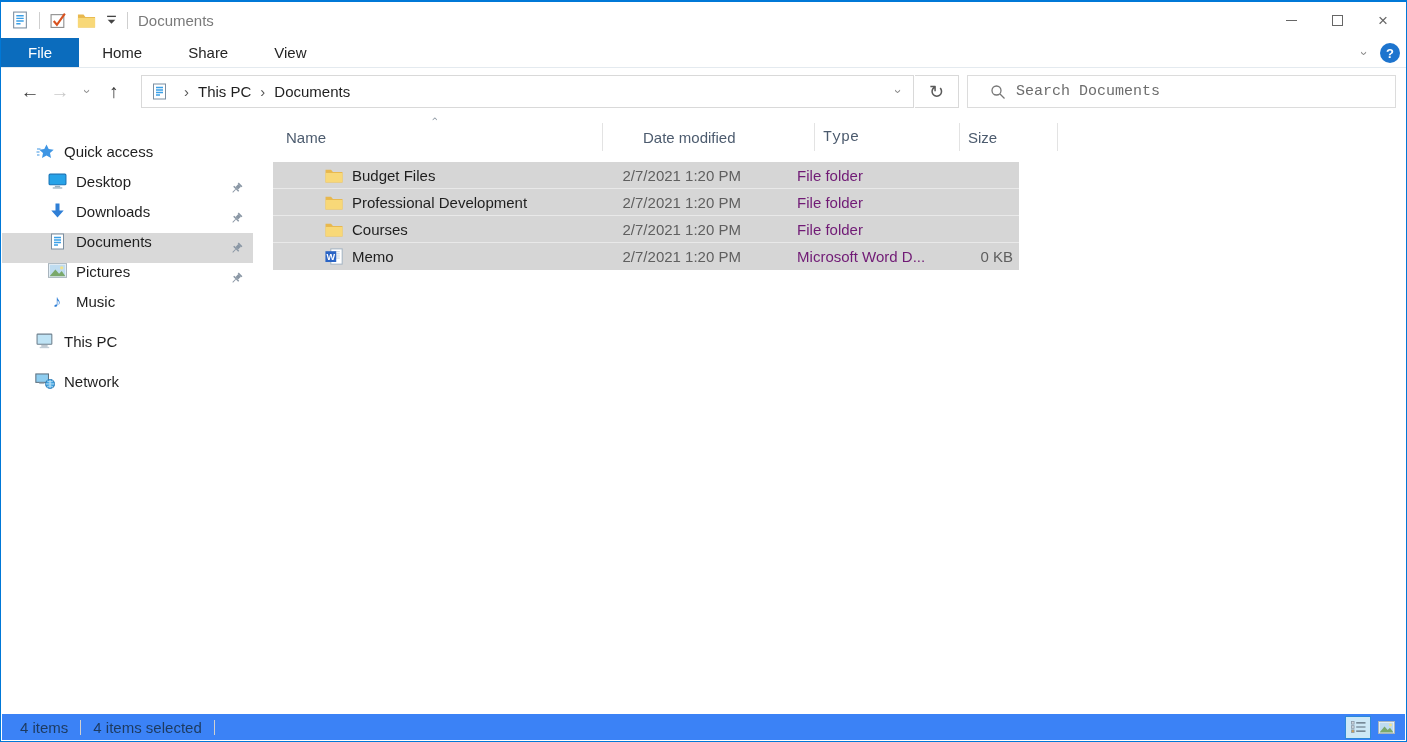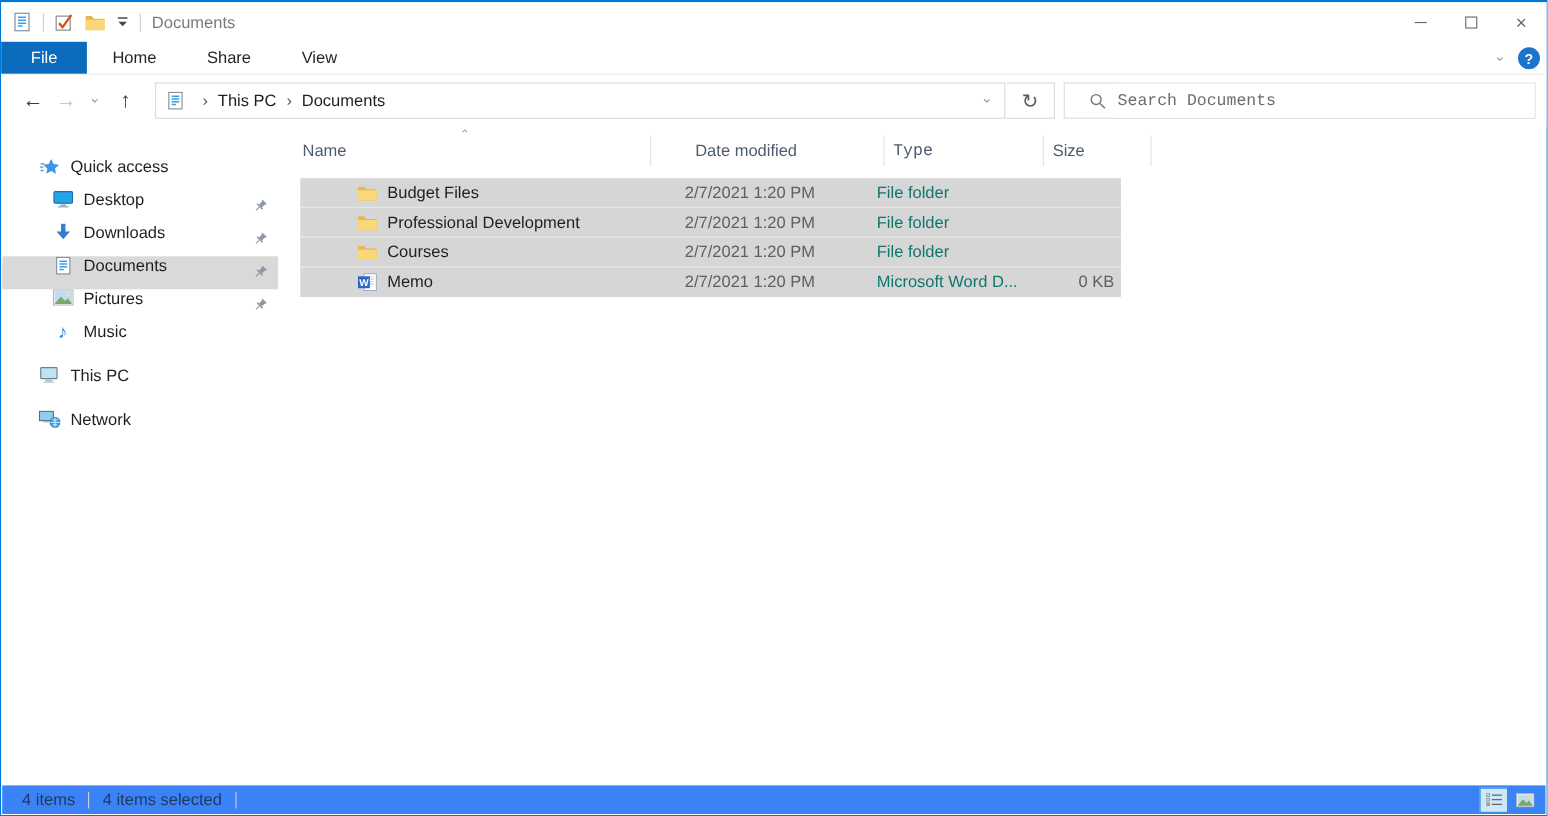--- a/index.html
+++ b/index.html
@@ -60,34 +60,34 @@
   .side-item.child { padding-left:44px; }
   .side-item.gap { margin-top:10px; }
   .side-item.selected { background:#d9d9d9; }
   .side-icon { width:22px; display:flex; justify-content:center; margin-right:8px; flex:none; }
   .side-label { white-space:nowrap; }
   .pin { position:absolute; right:10px; top:8px; }
   .note { font-size:17px; color:#2f7fd6; line-height:1; }
 
   
   .content { position:relative; flex:1; }
-  .col-headers { position:absolute; top:5px; left:16px; display:flex; height:30px; align-items:center; color:#4c5b6e; }
+  .col-headers { position:absolute; top:5px; left:27px; display:flex; height:30px; align-items:center; color:#4c5b6e; }
   .colh { height:28px; display:flex; align-items:center; padding-left:8px; border-right:1px solid #e3e3e3; }
   .colh.name { width:323px; padding-left:6px; position:relative; }
   .colh.date { width:180px;margin-left:32px; }
   .colh.type { width:145px;font-family:Liberation Mono, monospace; }
   .colh.size { width:98px; }
   .sort-chev { position:absolute; left:152px; top:-10px; color:#8a95a0; font-size:11px; display:inline-block; transform:rotate(-90deg); }
   .rows { position:absolute; top:45px; left:20px; width:746px; }
   .row { height:27px; display:flex; align-items:center; background:#d6d6d6; border-bottom:1px solid #e9e9e9; }
   .row:last-child { border-bottom:none; }
   .cell-name { width:323px; display:flex; align-items:center; padding-left:24px;margin-left:28px; }
   .cell-name .ficon { margin-right:9px; display:flex; }
   .cell-date { width:180px; padding-left:8px; color:#5f5f5f; }
-  .cell-type { width:145px; padding-left:8px; color:#0f766e; }
+  .cell-type { width:145px; padding-left:8px; color:#701a75; }
   .cell-size { width:92px; text-align:right; padding-right:6px; color:#5f5f5f; }
 
   
   .statusbar { position:absolute; left:1px; right:1px; bottom:1px; height:26px; background:#3b82f6;
                display:flex; align-items:center; color:#1d3a5f; }
   .status-text { margin-left:18px; }
   .status-sep { width:1px; height:15px; background:#d0d0d0; margin:0 12px; }
   .view-toggles { margin-left:auto; margin-right:6px; display:flex; gap:2px; }
   .vt-btn { width:26px; height:23px; display:flex; align-items:center; justify-content:center; border:1px solid transparent; }
   .vt-btn.active { background:#cde8f6; border-color:#2d89d8; }

